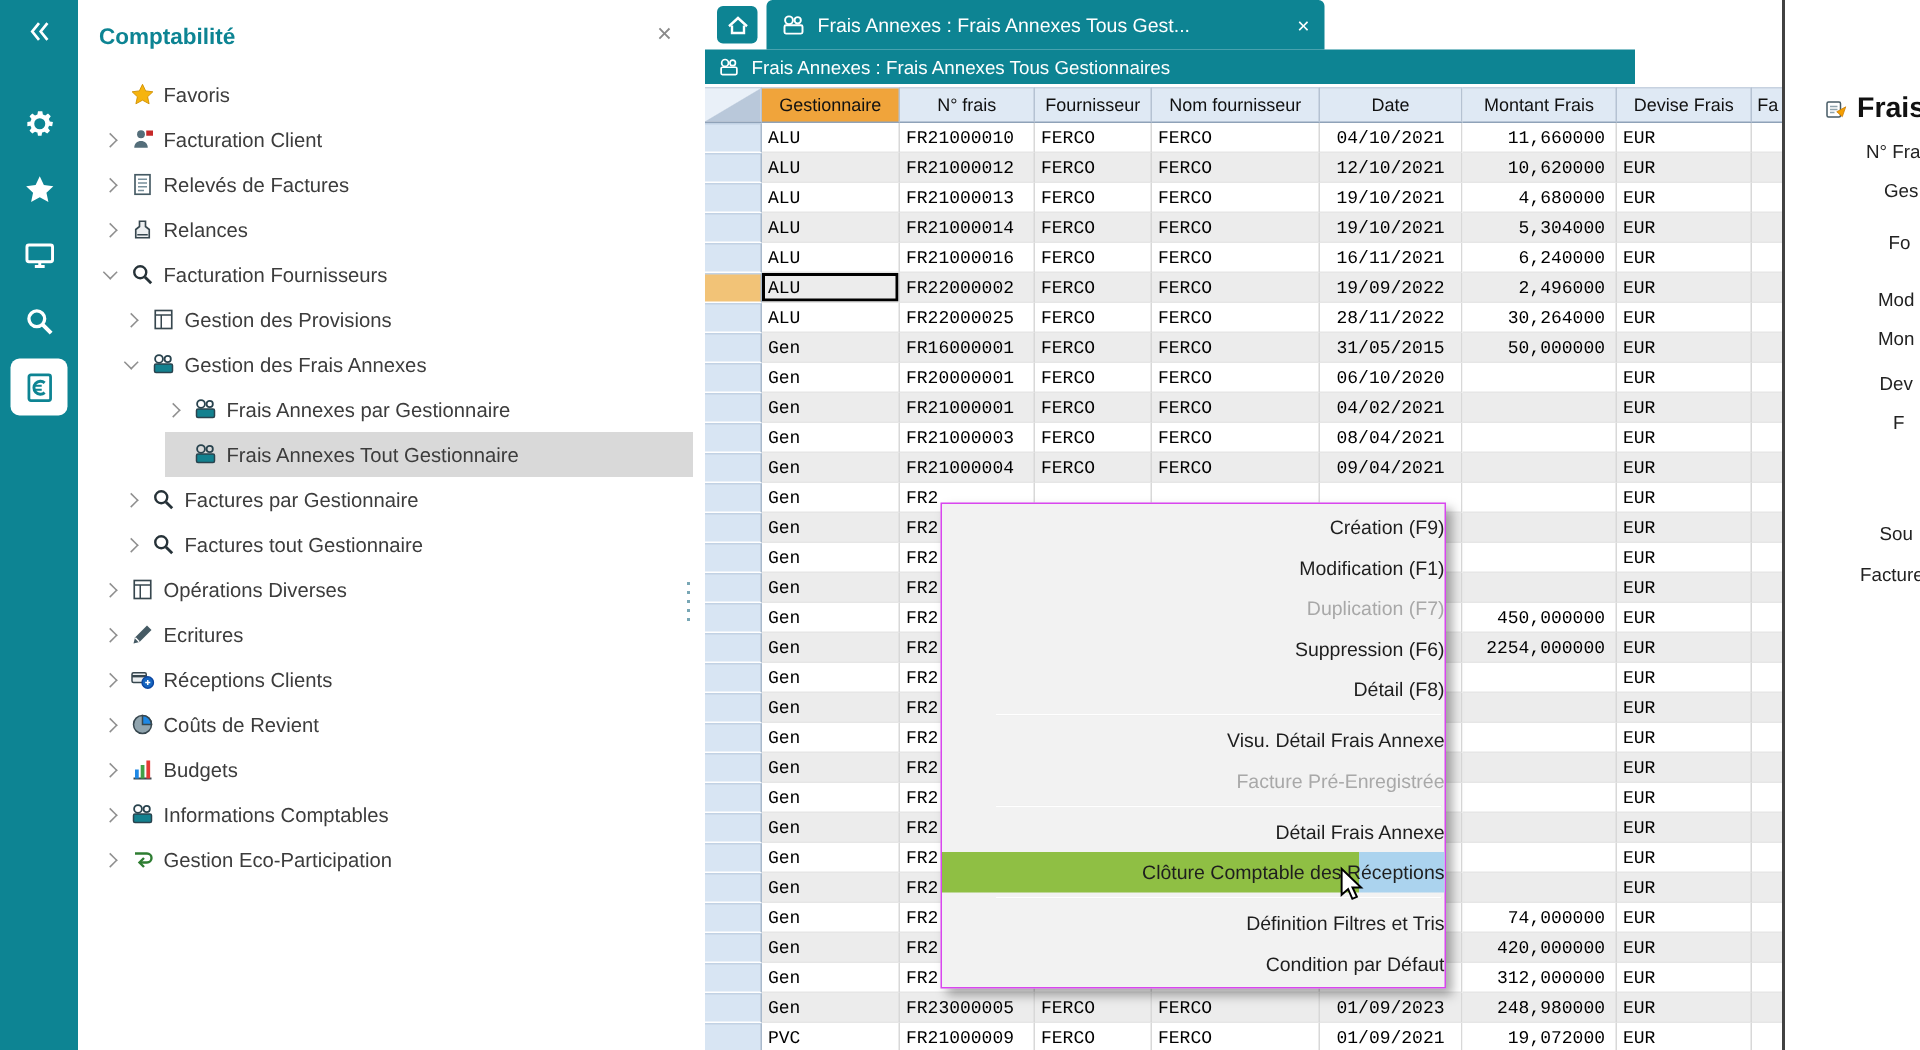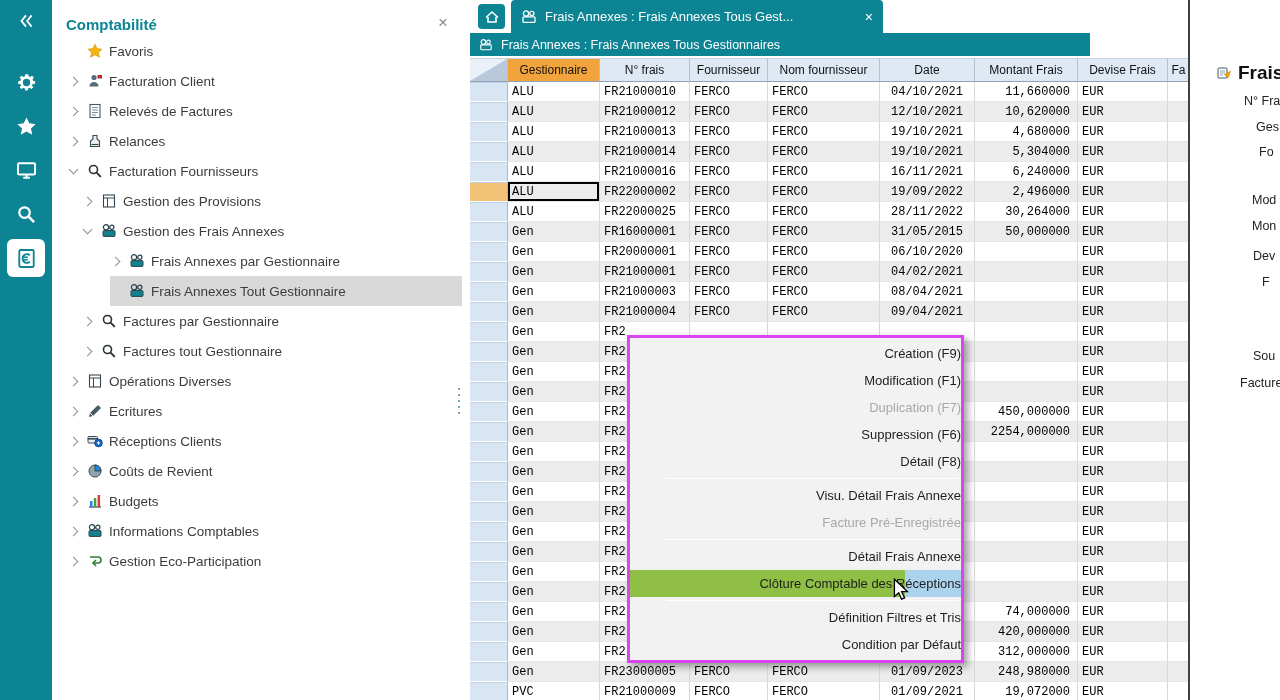--- a/index.html
+++ b/index.html
@@ -13,21 +13,21 @@
   .ib-collapse svg { width:18px; height:18px; }
   .ib-spacer { height:26px; }
   .ib-item { width:38px; height:38px; margin:3px 0 6px; border-radius:6px; display:flex; align-items:center; justify-content:center; }
   .ib-item.selected { background:#fff; }
   .ib-item svg { width:21px; height:21px; }
 
   
   #sidebar { position:absolute; left:52px; top:0; width:410px; height:700px; background:#fff; }
   #sidebar-title { position:absolute; left:14px; top:16px; font-size:15px; font-weight:bold; color:#0d8493; }
   #sidebar-close { position:absolute; right:14px; top:13px; font-size:17px; color:#8a8a8a; }
-  #tree { position:absolute; left:0; top:36px; width:100%; }
+  #tree { position:absolute; left:0; top:48px; width:100%; }
   .side-item { height:30px; display:flex; align-items:center; font-size:13.5px; color:#3c3c3c; }
   .side-item .chev { width:22px; flex:0 0 22px; display:flex; justify-content:center; align-items:center; }
   .chev i { display:block; width:7px; height:7px; border-right:1.6px solid #8f8f8f; border-bottom:1.6px solid #8f8f8f; }
   .chev.collapsed i { transform:rotate(-45deg); }
   .chev.expanded i { transform:rotate(45deg); margin-top:-3px; }
   .side-item .icon { width:22px; flex:0 0 22px; display:flex; justify-content:center; align-items:center; }
   .side-item .icon svg { width:16px; height:16px; }
   .side-item .lbl { margin-left:3px; white-space:nowrap; }
   .side-item.lv0 { padding-left:10px; }
   .side-item.lv1 { padding-left:24px; }
@@ -58,21 +58,21 @@
   .gb-row { height:20px;font-family:Liberation Mono, monospace; }
   .cell { background:#fff; border-right:1px solid #d8d8d8; border-bottom:1px solid #e6e6e6; padding:0 4px; display:flex; align-items:center; white-space:nowrap; overflow:hidden; color:#000; }
   .gb-row.alt .cell { background:#ececec; }
   .cell.num { justify-content:flex-end; padding-right:7px; }
   .cell.ctr { justify-content:center; }
   .sel-cell { background:#d8e5f3; border-right:1px solid #a9b9cc; border-bottom:1px solid #fff; border-top:1px solid #c2d2e4; }
   .gb-row.current .sel-cell { background:#f2c377; }
   .gb-row.current .cell.focus { box-shadow:inset 0 0 0 2px #000; }
 
   
-  #ctxmenu { position:absolute; left:627px; top:335px; width:337px; background:#f2f2f2; border:3px solid #d946ef; box-shadow:4px 4px 7px rgba(0,0,0,.35); padding:2px 0; z-index:20; }
+  #ctxmenu { position:absolute; left:627px; top:335px; width:337px; background:#f2f2f2; border:1px solid #d946ef; box-shadow:4px 4px 7px rgba(0,0,0,.35); padding:2px 0; z-index:20; }
   .mi { height:27px; line-height:27px; padding-left:45px; font-size:13px; color:#1e1e1e; white-space:nowrap; overflow:hidden; }
   .mi.disabled { color:#a8a8a8; }
   .mi.highlight { background:linear-gradient(to right,#8fbf44 0,#8fbf44 83%,#abd3ee 83%,#abd3ee 100%); }
   .msep { height:1px; background:#cfcfcf; border-bottom:1px solid #fff; margin:3px 2px 3px 36px; }
 
   
   #rpanel { position:absolute; left:1188px; top:0; width:92px; height:700px; background:#fff; border-left:2px solid #414141; }
   #rp-title { position:absolute; left:26px; top:62px; display:flex; align-items:center; font-size:19px; font-weight:bold; color:#111; }
   #rp-title .ticon svg { width:16px; height:16px; margin-right:6px; display:block; }
   .rp-label { position:absolute; font-size:12.5px; color:#222; white-space:nowrap; }
@@ -765,21 +765,21 @@
             <rect x="2" y="3" width="9" height="10" rx="1" fill="#fff" stroke="#455a64" stroke-width="1"></rect>
             <path d="M4 6h5M4 8h5M4 10h3" stroke="#90a4ae" stroke-width="1"></path>
             <path d="M8.5 9.5l6-3.3-2.3 6.6z" fill="#f59f00" stroke="#c77800" stroke-width=".5"></path>
           </svg>
         </span>
       <span>Frais</span>
     </div>
     <div id="rp-fields"></div>
   <div class="rp-label" style="left: 54px; top: 94px;">N° Frais</div>
       <div class="rp-label" style="left: 66px; top: 120px;">Ges</div>
-      <div class="rp-label" style="left: 69px; top: 145px;">Fo</div>
+      <div class="rp-label" style="left: 69px; top: 155px;">Fo</div>
       <div class="rp-label" style="left: 62px; top: 193px;">Mod</div>
       <div class="rp-label" style="left: 62px; top: 219px;">Mon</div>
       <div class="rp-label" style="left: 63px; top: 249px;">Dev</div>
       <div class="rp-label" style="left: 72px; top: 275px;">F</div>
       <div class="rp-label" style="left: 63px; top: 349px;">Sou</div>
       <div class="rp-label" style="left: 50px; top: 376px;">Facture</div>
     </div>
 
   <div id="cursor">
     <svg viewBox="0 0 24 24" width="26" height="26">

